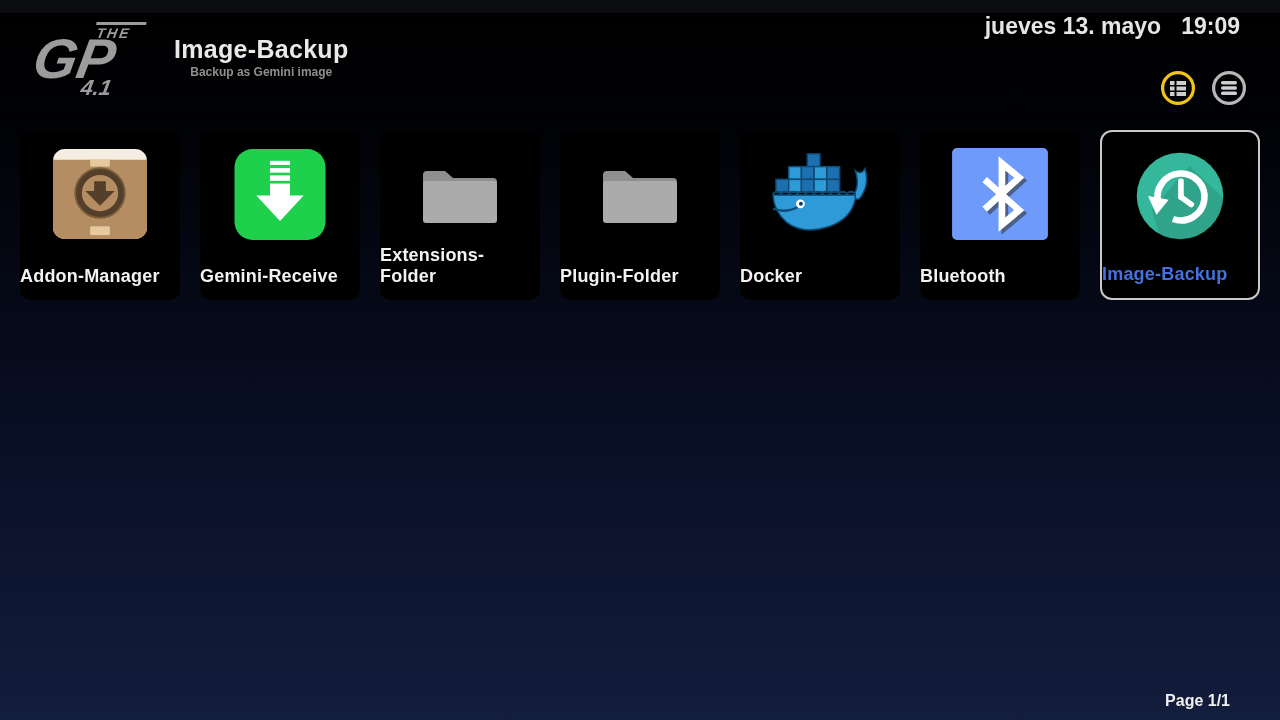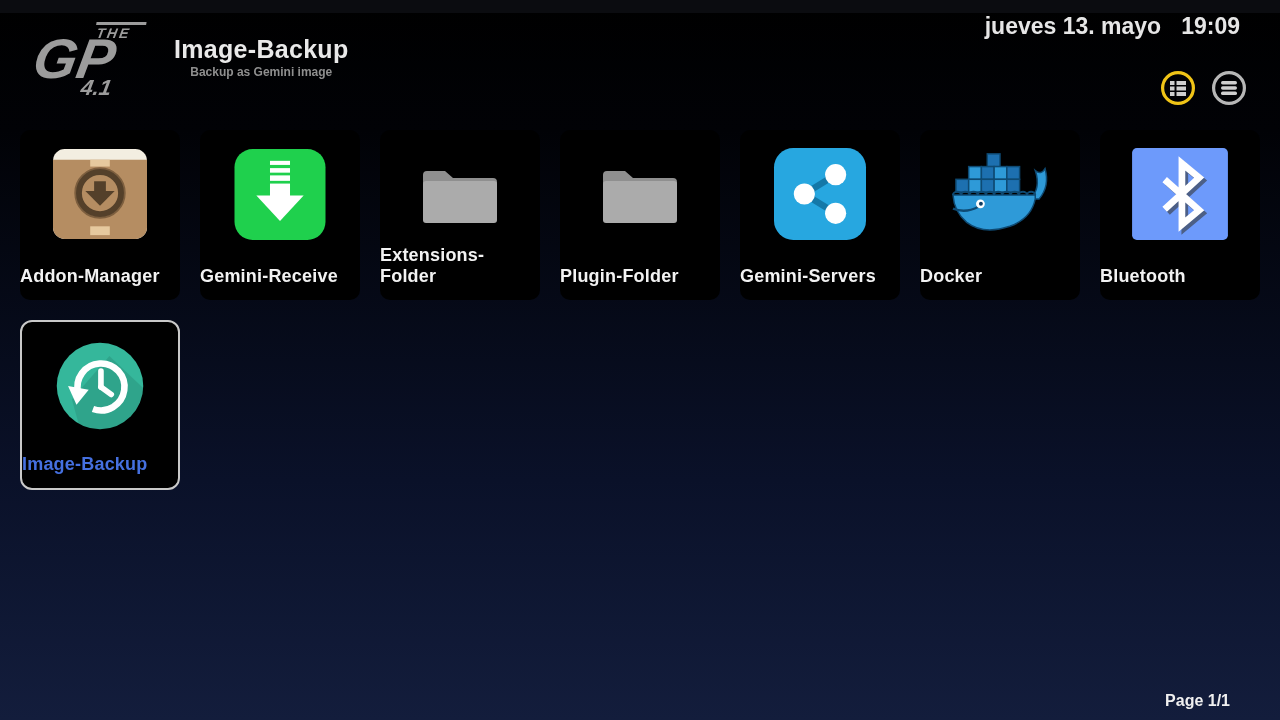--- a/index.html
+++ b/index.html
@@ -138,35 +138,20 @@
     <div class="tile">
       <span class="tile-icon">
         <svg width="78" height="62" viewBox="0 0 78 62">
           <path d="M2 12 a4 4 0 0 1 4 -4 h18 l8 7 h40 a4 4 0 0 1 4 4 v3 H2 z" fill="#8f8f8f"></path>
           <rect x="2" y="18" width="74" height="42" rx="3" fill="#ababab"></rect>
         </svg>
       </span>
       <span class="tile-label">Plugin-Folder</span>
     </div>
 
-    <div class="tile">
-      <span class="tile-icon">
-        <svg width="94" height="92" viewBox="0 0 100 100">
-          <rect x="0" y="0" width="100" height="100" rx="21" fill="#27a7e0"></rect>
-          <g stroke="#1478a8" stroke-width="7">
-            <line x1="33" y1="50" x2="67" y2="29"></line>
-            <line x1="33" y1="50" x2="67" y2="71"></line>
-          </g>
-          <circle cx="33" cy="50" r="11.5" fill="#ffffff"></circle>
-          <circle cx="67" cy="29" r="11.5" fill="#ffffff"></circle>
-          <circle cx="67" cy="71" r="11.5" fill="#ffffff"></circle>
-        </svg>
-      </span>
-      <span class="tile-label">Gemini-Servers</span>
-    </div>
 
     <div class="tile">
       <span class="tile-icon">
         <svg width="104" height="94" viewBox="0 0 106 96">
           <g stroke="#0e4a73" stroke-width="1.5">
             <rect x="40" y="7" width="13" height="13" fill="#1d70b0"></rect>
             <rect x="21" y="20" width="13" height="13" fill="#2e9ad8"></rect>
             <rect x="34" y="20" width="13" height="13" fill="#1d70b0"></rect>
             <rect x="47" y="20" width="13" height="13" fill="#2e9ad8"></rect>
             <rect x="60" y="20" width="13" height="13" fill="#1d70b0"></rect>

